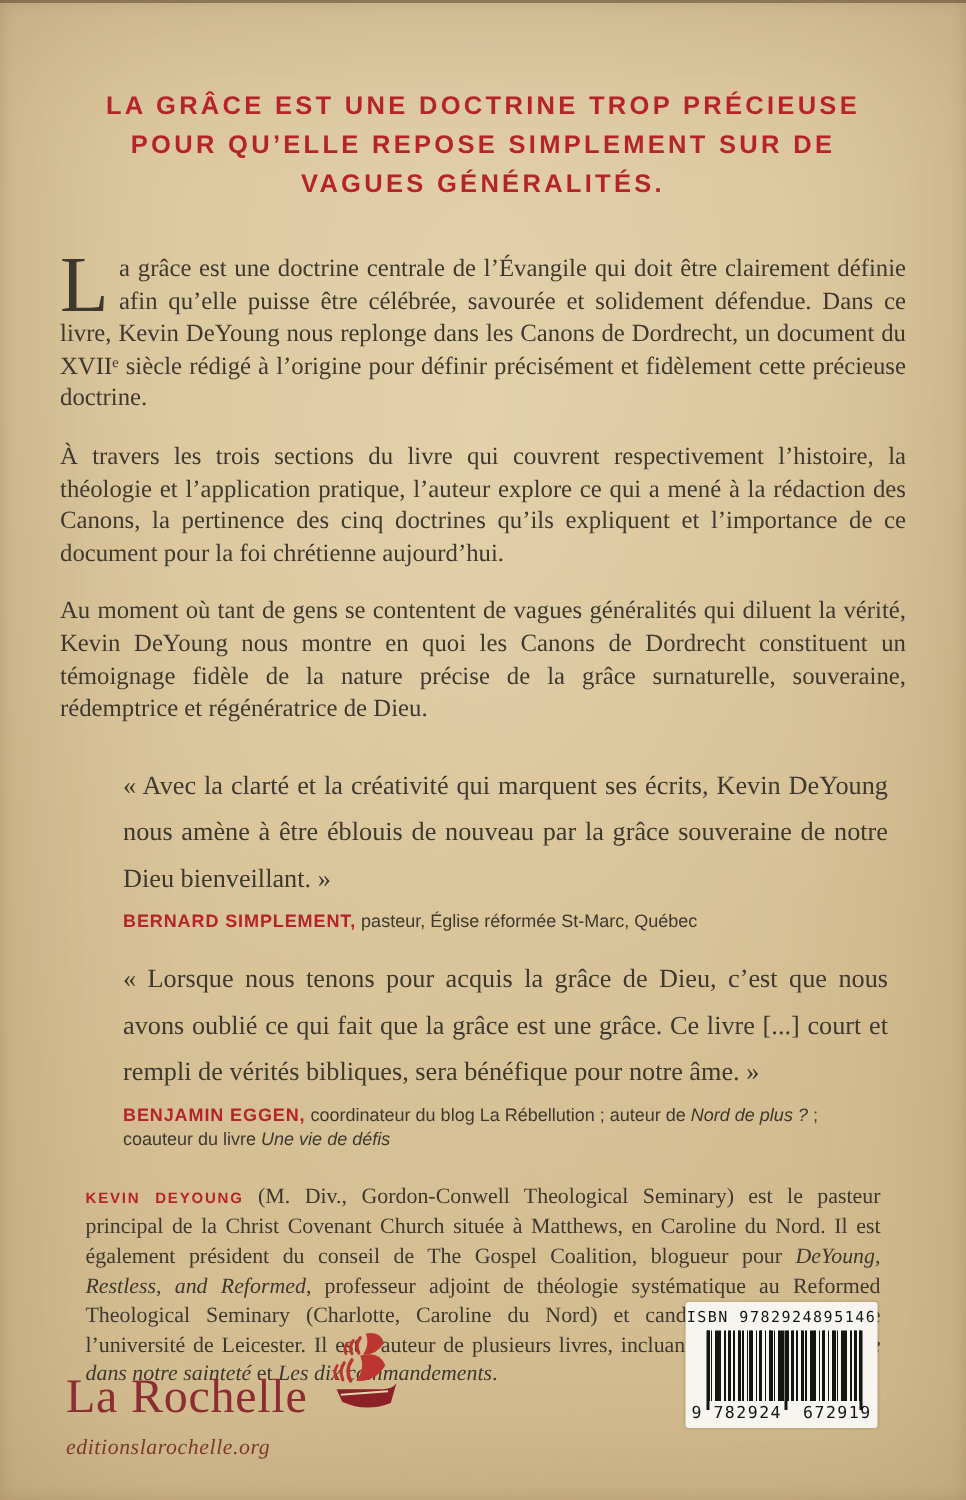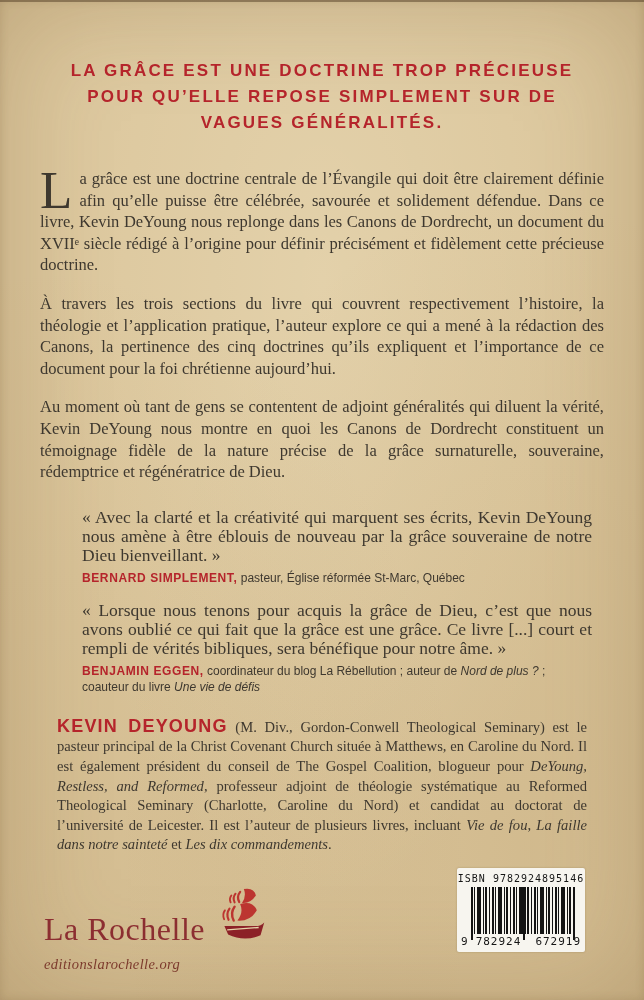--- a/index.html
+++ b/index.html
@@ -21,30 +21,30 @@
     font-size:17px; line-height:26px; letter-spacing:2.2px; color:#b5242b;}
   .headline span{display:block;}
   
   .col{margin:0 40px 0 40px;}
   .para{font-size:16.5px; line-height:21.6px; text-align:justify; margin:0;}
   .para + .para{margin-top:17px;}
   .p-first{margin-top:32px;}
   .dropcap{float:left; font-size:53px; line-height:41px; padding:2px 7px 0 0; color:#3e382f;}
   
   .quotes{margin:25px 52px 0 82px;}
-  .quote{font-size:17.5px; line-height:19px; text-align:justify; margin:0;}
+  .quote{font-size:17.5px; line-height:31px; text-align:justify; margin:0;}
   .attrib{margin-top:5px; font-family:"Liberation Sans", sans-serif;
     font-size:12px; line-height:16px;}
   .attrib .name{font-weight:bold; color:#b5242b; letter-spacing:.6px;}
   .attrib .role{color:#3e382f;}
   .quote2{margin-top:15px;}
   
   .bio{margin:22px 57px 0 57px; font-size:14.6px; line-height:19.6px; text-align:justify;}
   .bio .name{font-family:"Liberation Sans", sans-serif; font-weight:bold;
-    color:#b5242b; font-size:18px; letter-spacing:1.2px;}
+    color:#b5242b; font-size:10px; letter-spacing:1.2px;}
   
   .footer{position:absolute; left:44px; top:888px;}
   .pubrow{display:flex; align-items:flex-end;}
   .pubname{font-size:32px; line-height:30px; color:#8c2e31; letter-spacing:.5px;}
   .shiplogo{margin-left:12px; margin-bottom:-2px;}
   .puburl{margin-top:12px; font-size:14.5px; color:#7c3a2c; letter-spacing:.4px;font-style:italic;}
   
   .barcode{position:absolute; left:457px; top:868px; width:128px; height:84px;
     background:#f7f5ef; border-radius:2px; box-shadow:0 0 2px rgba(90,70,30,.35);
     font-family:"DejaVu Sans Mono", monospace; color:#151515;}
@@ -66,21 +66,21 @@
 
   <div class="headline">
     <span>LA GRÂCE EST UNE DOCTRINE TROP PRÉCIEUSE</span>
     <span>POUR QU’ELLE REPOSE SIMPLEMENT SUR DE</span>
     <span>VAGUES GÉNÉRALITÉS.</span>
   </div>
 
   <div class="col">
     <p class="para p-first"><span class="dropcap">L</span><span>a grâce est une doctrine centrale de l’Évangile qui doit être clairement définie afin qu’elle puisse être célébrée, savourée et solidement défendue. Dans ce livre, Kevin DeYoung nous replonge dans les Canons de Dordrecht, un document du XVIIᵉ siècle rédigé à l’origine pour définir précisément et fidèlement cette précieuse doctrine.</span></p>
     <p class="para">À travers les trois sections du livre qui couvrent respectivement l’histoire, la théologie et l’application pratique, l’auteur explore ce qui a mené à la rédaction des Canons, la pertinence des cinq doctrines qu’ils expliquent et l’importance de ce document pour la foi chrétienne aujourd’hui.</p>
-    <p class="para">Au moment où tant de gens se contentent de adjoint généralités qui diluent la vérité, Kevin DeYoung nous montre en quoi les Canons de Dordrecht constituent un témoignage fidèle de la nature précise de la grâce surnaturelle, souveraine, rédemptrice et régénératrice de Dieu.</p>
+    <p class="para">Au moment où tant de gens se contentent de vagues généralités qui diluent la vérité, Kevin DeYoung nous montre en quoi les Canons de Dordrecht constituent un témoignage fidèle de la nature précise de la grâce surnaturelle, souveraine, rédemptrice et régénératrice de Dieu.</p>
   </div>
 
   <div class="quotes">
     <p class="quote">« Avec la clarté et la créativité qui marquent ses écrits, Kevin DeYoung nous amène à être éblouis de nouveau par la grâce souveraine de notre Dieu bienveillant. »</p>
     <p class="attrib"><span class="name">BERNARD SIMPLEMENT,</span><span class="role"><span> pasteur, Église réformée St-Marc, Québec</span></span></p>
 
     <p class="quote quote2">« Lorsque nous tenons pour acquis la grâce de Dieu, c’est que nous avons oublié ce qui fait que la grâce est une grâce. Ce livre [...] court et rempli de vérités bibliques, sera bénéfique pour notre âme. »</p>
     <p class="attrib"><span class="name">BENJAMIN EGGEN,</span><span class="role"><span> coordinateur du blog La Rébellution ; auteur de </span><i>Nord de plus ?</i><span> ; coauteur du livre </span><i>Une vie de défis</i></span></p>
   </div>
 

